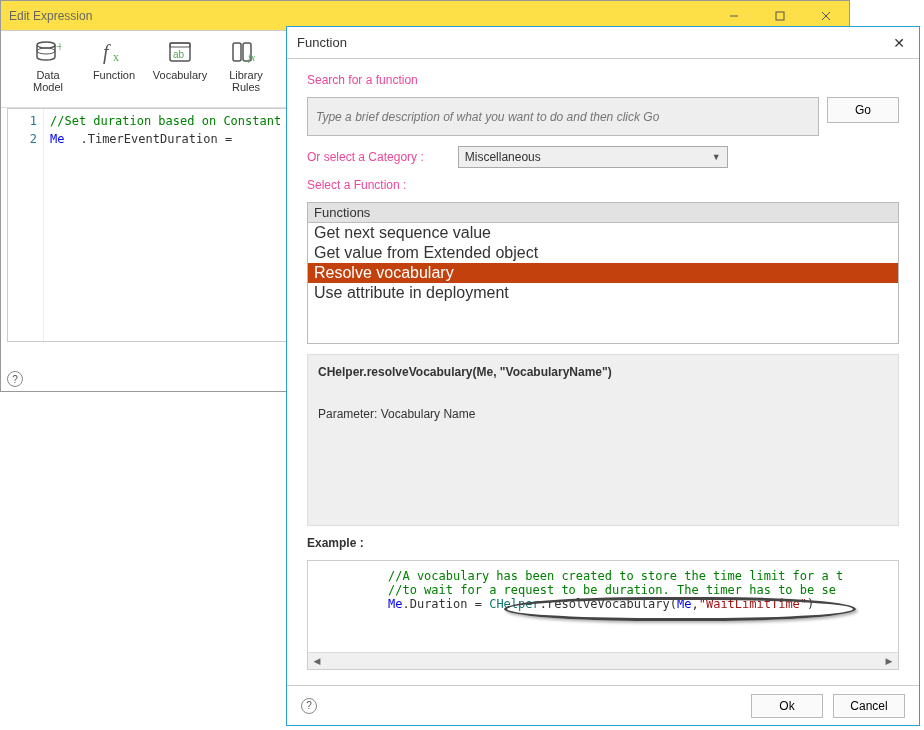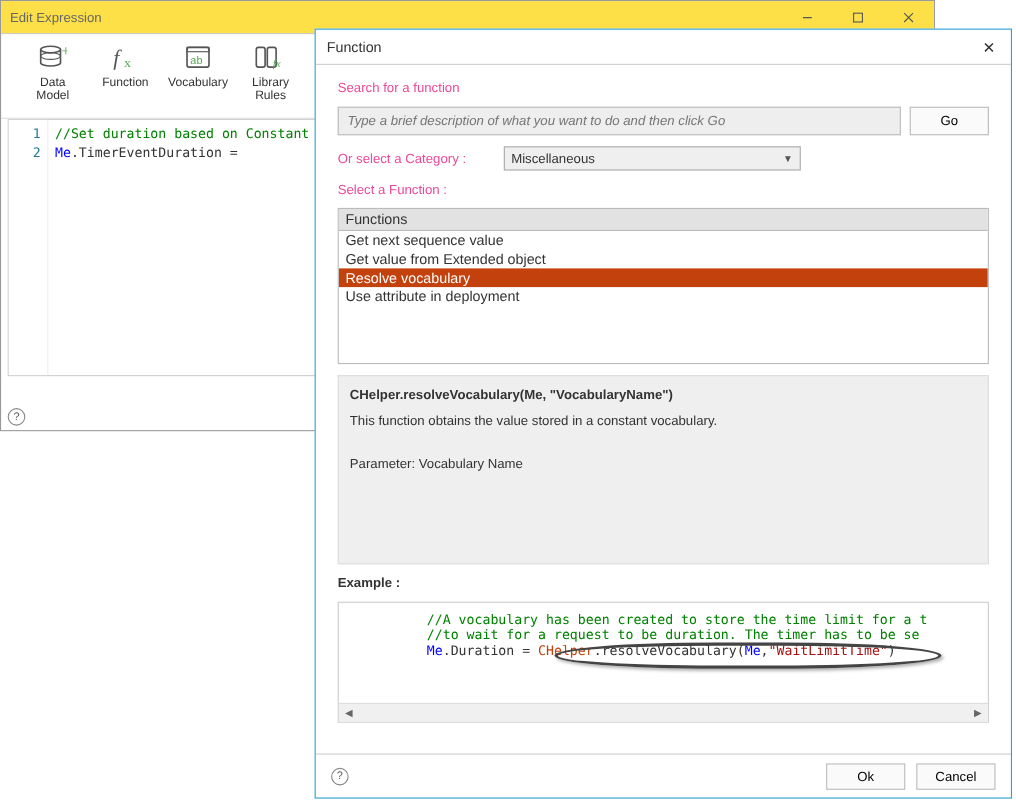--- a/index.html
+++ b/index.html
@@ -20,52 +20,52 @@
   .tbtn .lbl { margin-top: 2px; text-align: center; line-height: 1.1; }
   .tbtn .sub { font-size: 10px; color: #444; }
   .tbtn .caret { font-size: 8px; color: #444; }
   
   
   .editor { display: flex; border-top: 1px solid #ddd; height: 234px; background: #fff; margin: 0px 6px 6px 6px; border: 1px solid #ccc; }
   .gutter { width: 36px; background: #fff; border-right: 1px solid #eee; text-align: right; padding: 3px 6px 0 0; color: #237893; font-family: Consolas, monospace; font-size: 12px; line-height: 18px; }
   .code { flex: 1; padding: 3px 6px; font-family: Consolas, monospace; font-size: 12px; line-height: 18px; white-space: pre; overflow: hidden; }
   .c-comment { color: #008000; }
   .c-keyword { color: #0000ff; }
-  .c-ident { color: #333; }
+  .c-ident { color: #333; margin-left: 16px; }
   
   .help-footer { position: absolute; left: 6px; bottom: 4px; width: 16px; height: 16px; border-radius: 50%; border: 1px solid #888; display:flex; align-items:center; justify-content:center; font-size: 10px; color:#555; }
   
   
   .dlg { position: absolute; left: 286px; top: 26px; width: 634px; height: 700px; border: 1px solid #289fd6; background: #fff; display: flex; flex-direction: column; }
   .dlg-title { height: 32px; display: flex; align-items: center; padding: 0 10px; border-bottom: 1px solid #ccc; }
   .dlg-title span { flex: 1; font-size: 13px; color: #333; }
   .close-x { width: 20px; text-align: center; font-size: 14px; cursor: pointer; }
   .dlg-body { flex: 1; padding: 14px 20px 10px 20px; display: flex; flex-direction: column; gap: 10px; overflow: hidden; }
   
   .lbl-row { font-size: 12px; color: #ec4899; }
   .search-row { display: flex; gap: 8px; }
-  .search-input { flex: 1; height: 26px; padding: 4px 8px; border: 1px solid #bbb; background: #eee; color: #be185d; font-style: italic; font-size: 12px; }
+  .search-input { flex: 1; height: 39px; padding: 4px 8px; border: 1px solid #bbb; background: #eee; color: #be185d; font-style: italic; font-size: 12px; }
   .go-btn { width: 72px; height: 26px; border: 1px solid #bbb; background: #fafafa; font-size: 12px; cursor: pointer; }
   
   .cat-row { display: flex; align-items: center; gap: 34px; }
   .cat-select { width: 270px; height: 22px; border: 1px solid #aaa; background: #efefef; display:flex; align-items:center; padding: 0 6px; justify-content: space-between; font-size: 12px; cursor:pointer;text-align:right; }
   .cat-select .arr { font-size: 9px; color:#555; }
   
   .func-list { border: 1px solid #bbb; height: 142px; overflow: hidden; }
   .func-header { background: #e2e2e2; border-bottom: 1px solid #bbb; padding: 2px 6px; font-weight: normal; font-size: 13px; }
-  .func-item { padding: 1px 6px; font-size: 13px; cursor:pointer; }
+  .func-item { padding: 1px 6px; font-size: 16px; cursor:pointer; }
   .func-item.sel { background: #c2410c; color: #fff; }
   
   .desc-box { background: #efefef; border: 1px solid #ddd; padding: 8px 10px; font-size: 12px; line-height: 1.6; height: 172px; }
   .desc-box .sig { font-weight: bold; margin-bottom: 4px; }
   
   .example-label { font-weight: bold; font-size: 12px; }
   .example-box { border: 1px solid #ccc; height: 110px; display:flex; flex-direction:column; }
   .example-code { flex:1; padding: 8px 14px 4px 80px; font-family: Consolas, monospace; font-size: 12px; white-space: pre; overflow: hidden; position: relative; }
-  .example-code .c-type { color: #c2410c; }
+  .example-code .c-type { color: #0f766e; }
   .example-code .c-str { color: #a31515; }
   .ring { position: absolute; border: 3px solid #444; border-radius: 50% / 60%; width: 352px; height: 24px; left: 196px; top: 36px; pointer-events: none; box-shadow: 2px 2px 3px rgba(0,0,0,0.3); }
   .ex-scroll { height: 17px; background:#f0f0f0; border-top:1px solid #ddd; display:flex; align-items:center; justify-content:space-between; padding:0 2px; }
   .ex-scroll .sarr { width:14px; text-align:center; font-size:9px; color:#666; cursor:pointer; }
   .ex-scroll .track { flex:1; height:100%; }
   
   .dlg-footer { height: 40px; border-top: 1px solid #ccc; display: flex; align-items: center; padding: 0 14px; gap: 10px; }
   .dlg-footer .spacer { flex:1; }
   .dlg-footer .help { width: 16px; height:16px; border-radius:50%; border:1px solid #888; display:flex; align-items:center; justify-content:center; font-size:10px; color:#555; }
   .foot-btn { width: 72px; height: 24px; border: 1px solid #bbb; background: #fafafa; font-size: 12px; cursor:pointer; }
@@ -183,21 +183,20 @@
     <div class="lbl-row">Select a Function :</div>
     <div class="func-list">
       <div class="func-header">Functions</div>
       <div class="func-item">Get next sequence value</div>
       <div class="func-item">Get value from Extended object</div>
       <div class="func-item sel">Resolve vocabulary</div>
       <div class="func-item">Use attribute in deployment</div>
     </div>
     <div class="desc-box">
       <div class="sig">CHelper.resolveVocabulary(Me, "VocabularyName")</div>
-      <div>This function obtains the value stored in a constant vocabulary.</div>
       <br>
       <div>Parameter: Vocabulary Name</div>
     </div>
     <div class="example-label">Example :</div>
     <div class="example-box">
       <div class="example-code"><span class="c-comment">//A vocabulary has been created to store the time limit for a t</span>
 <span class="c-comment">//to wait for a request to be duration. The timer has to be se</span>
 <span class="c-keyword">Me</span><span>.Duration = </span><span class="c-type">CHelper</span><span>.resolveVocabulary(</span><span class="c-keyword">Me</span><span>,</span><span class="c-str">"WaitLimitTime"</span><span>)</span><div class="ring"></div></div>
       <div class="ex-scroll">
         <div class="sarr">◀</div>

